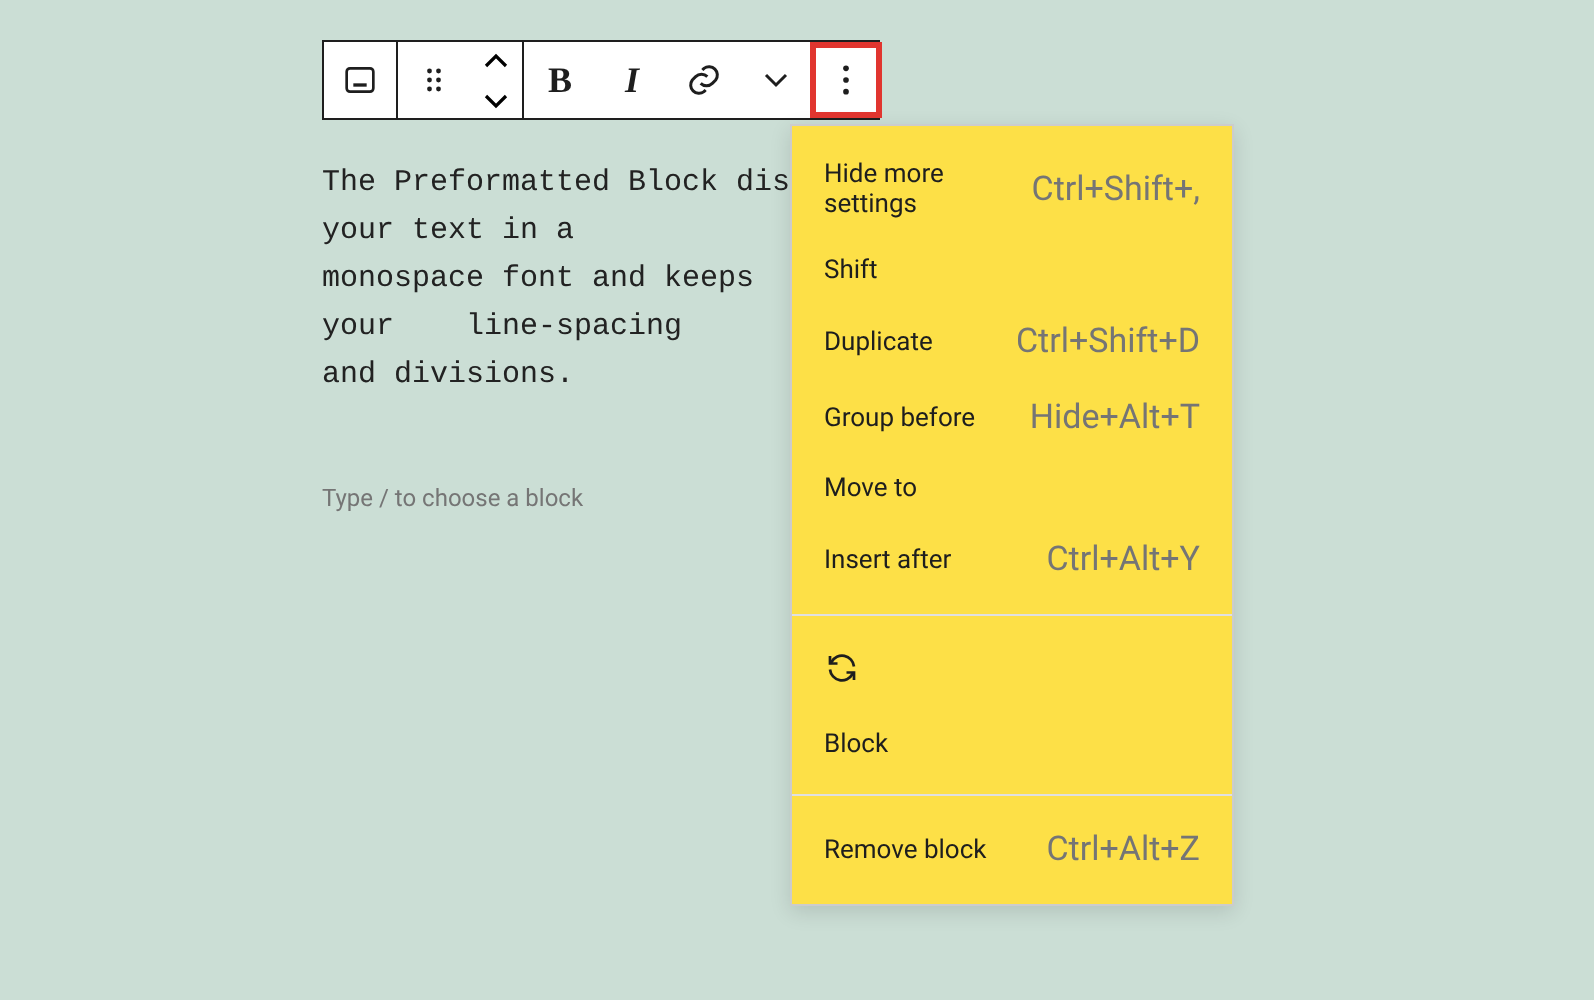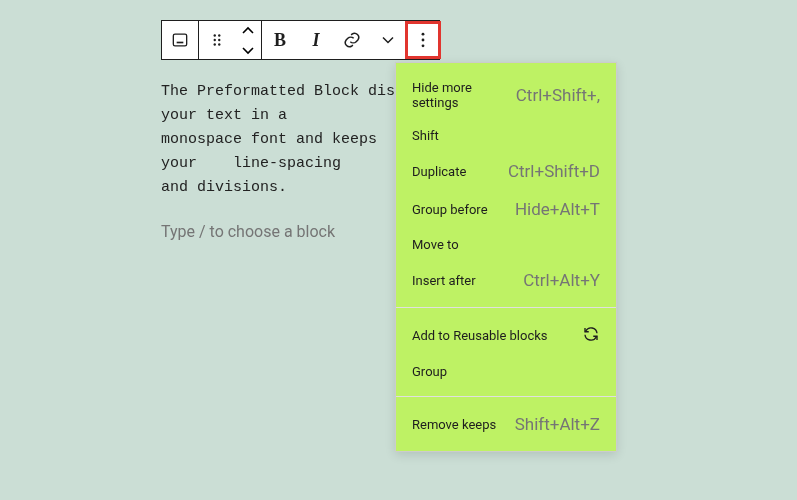--- a/index.html
+++ b/index.html
@@ -55,30 +55,30 @@
     width: 430px;
   }
   .preformatted {
     font-family: "Courier New", Courier, monospace;
     font-size: 15px;
     line-height: 1.6;
     color: #222;
     white-space: pre-wrap;
   }
   .placeholder {
-    margin-top: 22px;
+    margin-top: 42px;
     color: #757575;
-    font-size: 16px;
+    font-size: 12px;
   }
   .menu {
     position: absolute;
     top: 62px;
     left: 395px;
     width: 222px;
-    background: #bef264;
+    background: #fde047;
     border: 1px solid #ccc;
     box-shadow: 0 3px 10px rgba(0,0,0,0.12);
     font-size: 13px;
     color: #1e1e1e;
   }
   .menu-section { padding: 8px 0; border-bottom: 1px solid #e0e0e0; }
   .menu-section:last-child { border-bottom: none; }
   .menu-item {
     display: flex;
     align-items: center;
@@ -183,34 +183,33 @@
       <span>Move to</span>
       <span class="shortcut"></span>
     </div>
     <div class="menu-item">
       <span>Insert after</span>
       <span class="shortcut">Ctrl+Alt+Y</span>
     </div>
   </div>
   <div class="menu-section">
     <div class="menu-item">
-      <span>Add to Reusable blocks</span>
       <span class="refresh-icon">
         <svg viewBox="0 0 24 24" fill="none" stroke="currentColor" stroke-width="1.8">
           <path d="M20 11A8 8 0 0 0 5 8l-1 1"></path>
           <path d="M4 13a8 8 0 0 0 15 3l1-1"></path>
           <path d="M4 4v5h5"></path>
             <path d="M20 20v-5h-5"></path>
         </svg>
       </span>
     </div>
     <div class="menu-item">
-      <span>Group</span>
+      <span>Block</span>
       <span class="shortcut"></span>
     </div>
   </div>
   <div class="menu-section">
     <div class="menu-item">
-      <span>Remove keeps</span>
-      <span class="shortcut">Shift+Alt+Z</span>
+      <span>Remove block</span>
+      <span class="shortcut">Ctrl+Alt+Z</span>
     </div>
   </div>
 </div>
 
 </body></html>

